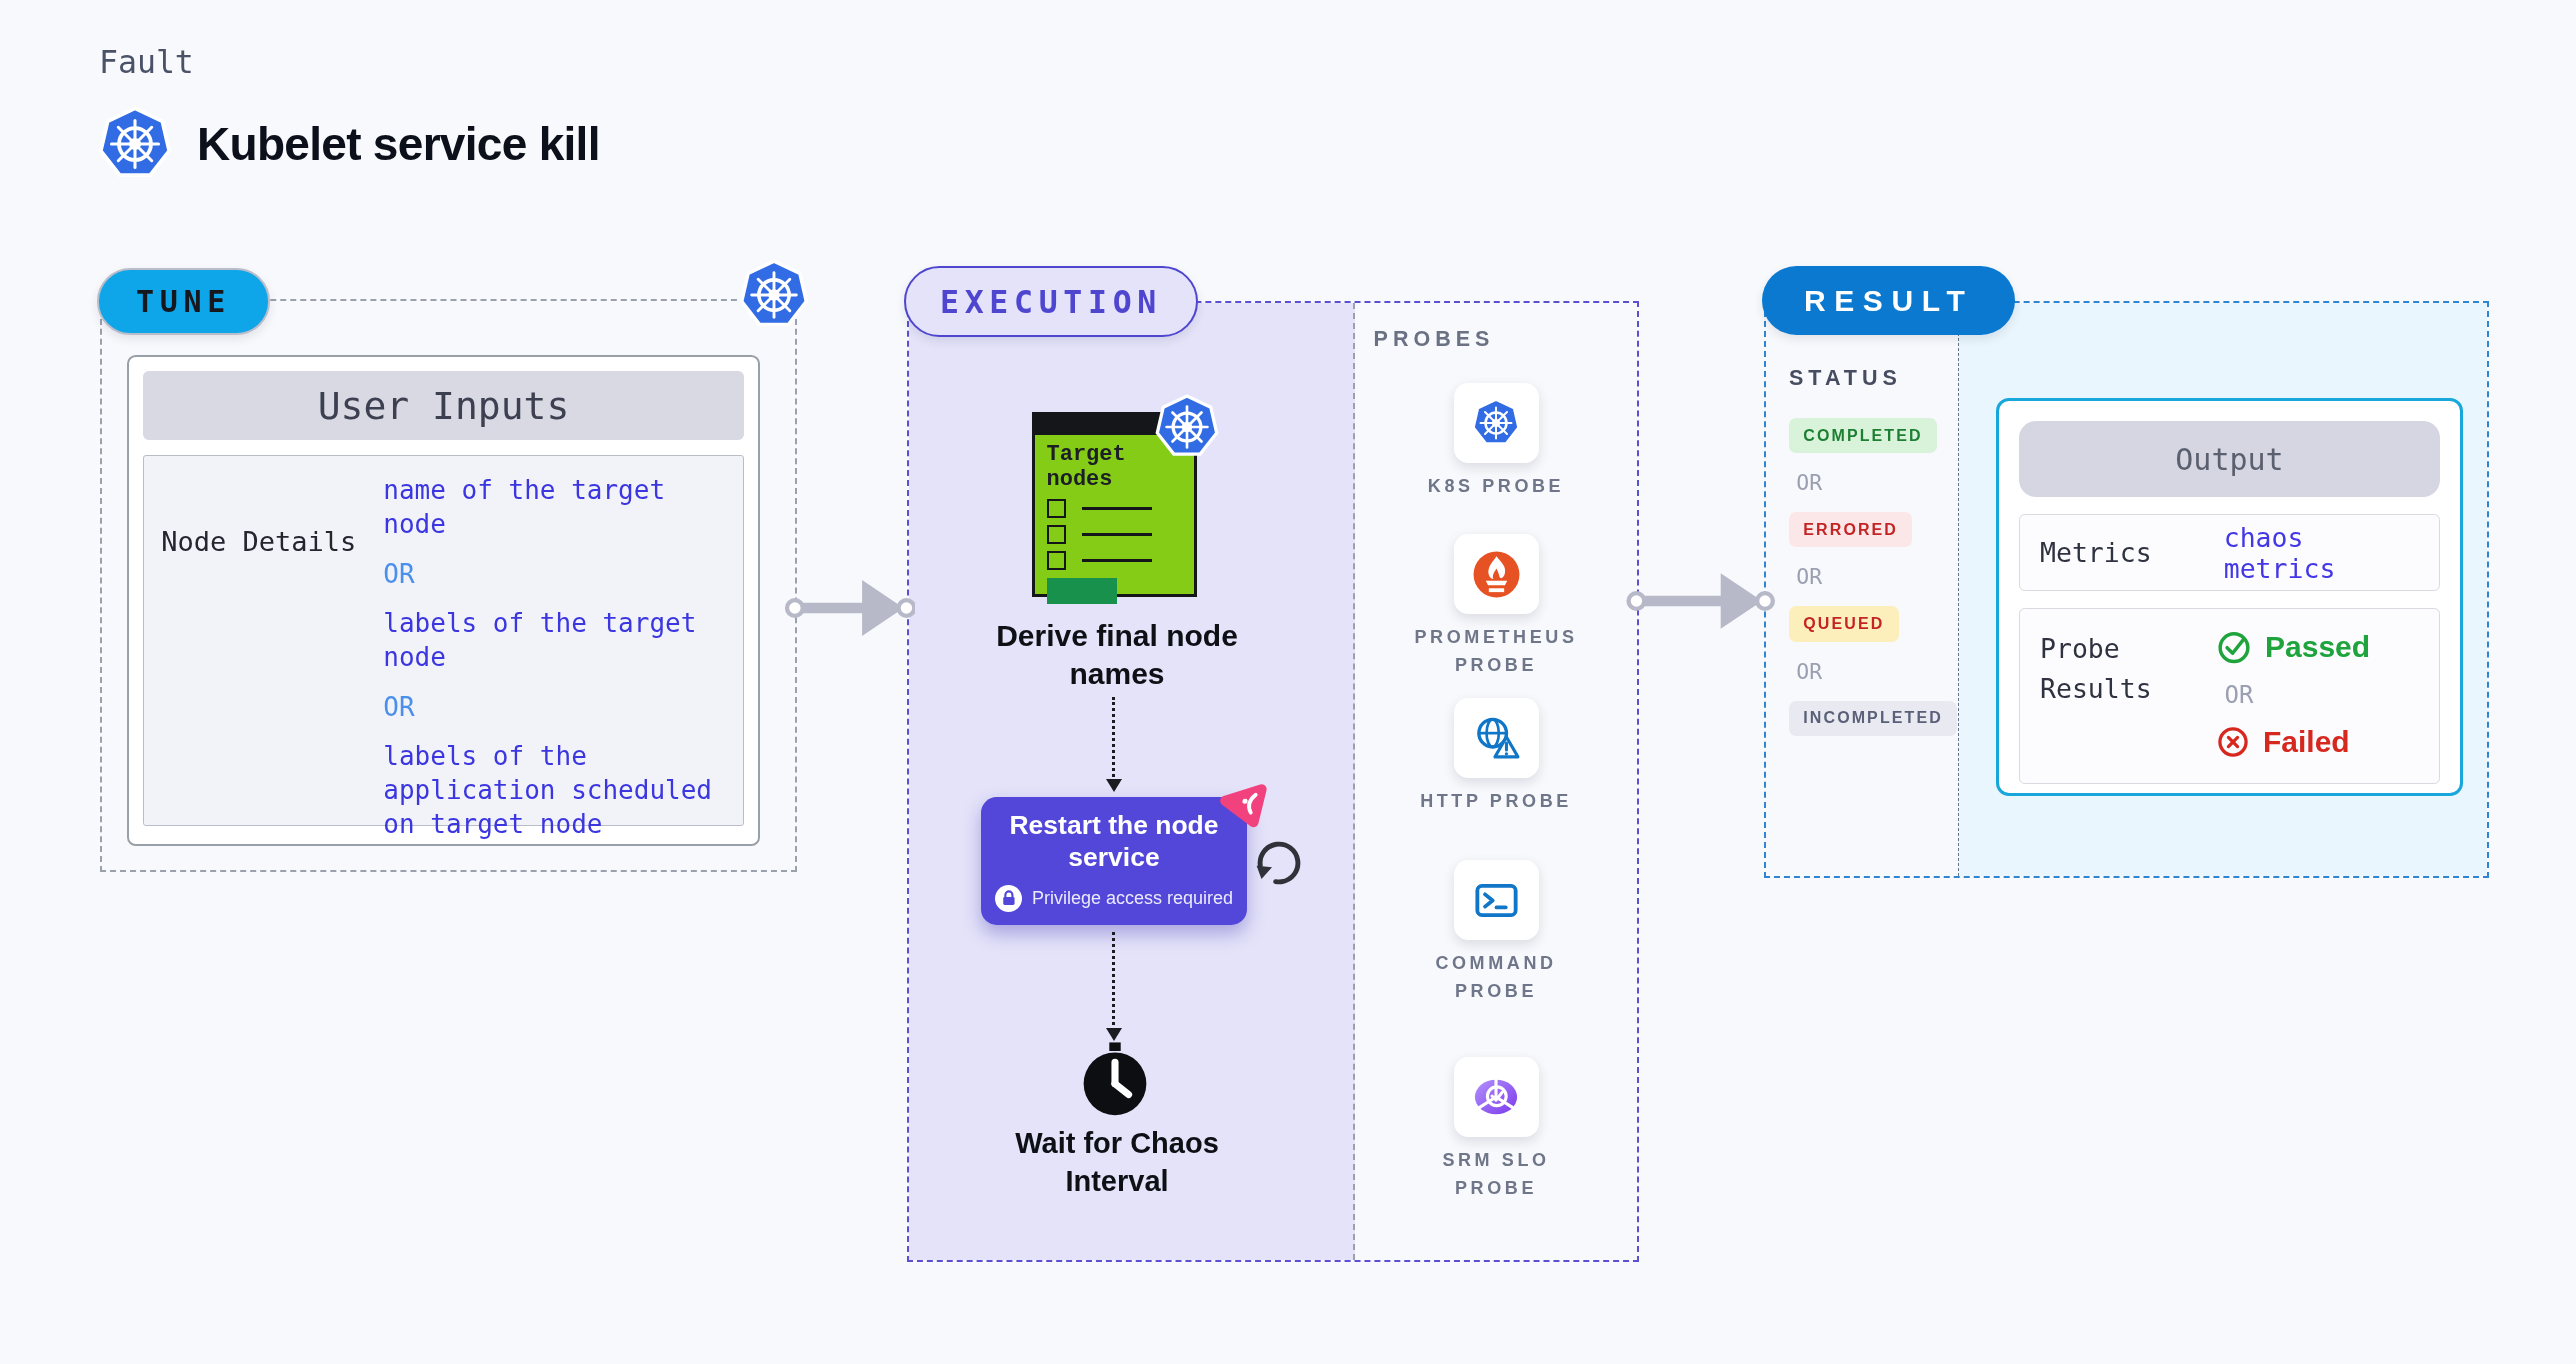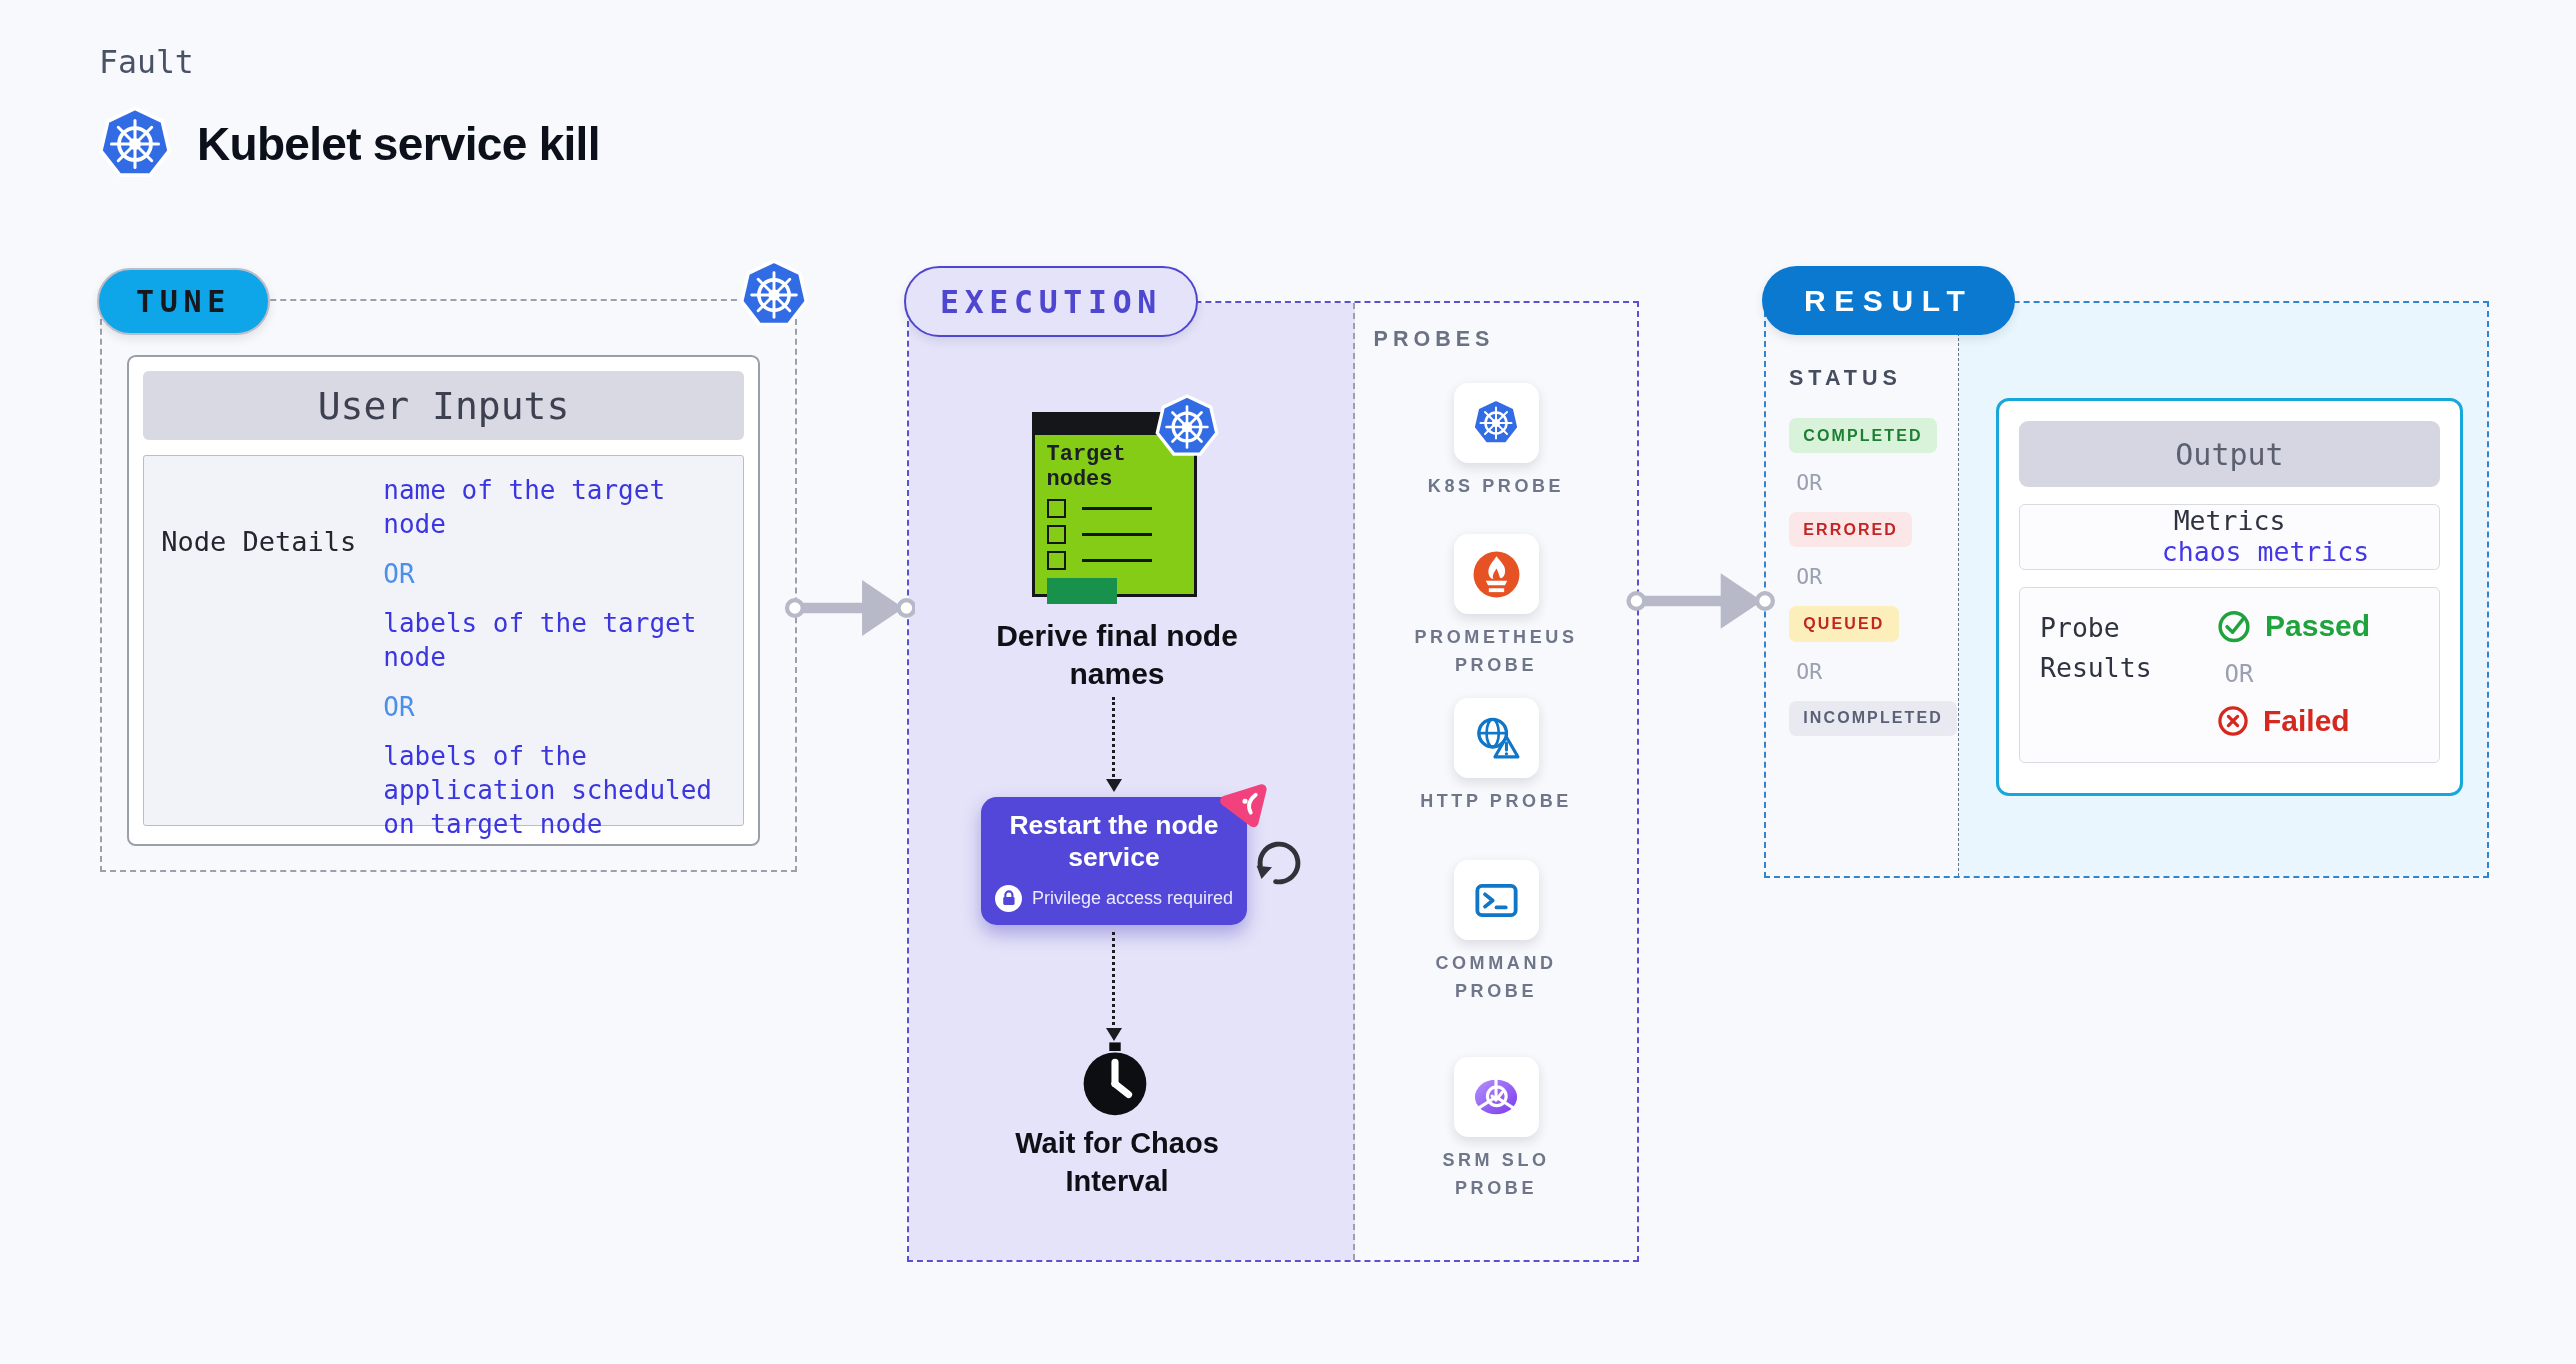--- a/index.html
+++ b/index.html
@@ -108,26 +108,26 @@
   .sbadge{display:inline-block;font-size:16px;font-weight:800;letter-spacing:2.1px;
           padding:8.6px 14.3px;border-radius:7.2px;}
   .b-completed{background:#d9f3da;color:#1d7f33;}
   .b-errored{background:#fbe7e7;color:#c32424;}
   .b-queued{background:#fcefbb;color:#c32424;}
   .b-incompleted{background:#e9eaf1;color:#596077;}
   .s-or{font-family:"DejaVu Sans Mono",monospace;font-size:21.5px;color:#9aa0b2;margin:17px 0 17px 7.2px;}
   .output-zone{flex:1;background:#e9f6fd;border-left:1.4px dashed #6a7180;position:relative;}
   .output-card{position:absolute;left:37px;top:95px;width:467px;height:398px;background:#ffffff;
                border:3.6px solid #18a7da;border-radius:13px;box-sizing:border-box;padding:20px;}
-  .out-head{height:66px;background:#d6d6e2;border-radius:9px;display:flex;align-items:center;
+  .out-head{height:76px;background:#d6d6e2;border-radius:17px;display:flex;align-items:center;
             justify-content:center;font-family:"DejaVu Sans Mono",monospace;font-size:30px;
             color:#5b6070;}
   .out-row{border:1.4px solid #d8dae2;border-radius:5.7px;background:#fcfcfe;margin-top:17px;
            box-sizing:border-box;display:flex;align-items:center;padding:0 20px;}
-  .metrics-row{height:66px;flex-direction:column;}
+  .metrics-row{height:77px;}
   .out-label{font-family:"DejaVu Sans Mono",monospace;font-size:26.5px;color:#2f3340;}
   .metrics-value{font-family:"DejaVu Sans Mono",monospace;font-size:26.5px;color:#4337e6;
                  margin-left:72px;}
   .presults-row{height:176px;align-items:flex-start;padding-top:20px;}
   .pr-label{width:143px;font-family:"DejaVu Sans Mono",monospace;font-size:26.5px;color:#2f3340;
             line-height:1.5;}
   .pr-col{margin-left:33px;}
   .pr-line{display:flex;align-items:center;gap:13px;}
   .passed-text{font-size:30px;font-weight:800;color:#1fa33c;}
   .failed-text{font-size:30px;font-weight:800;color:#d6281e;}

